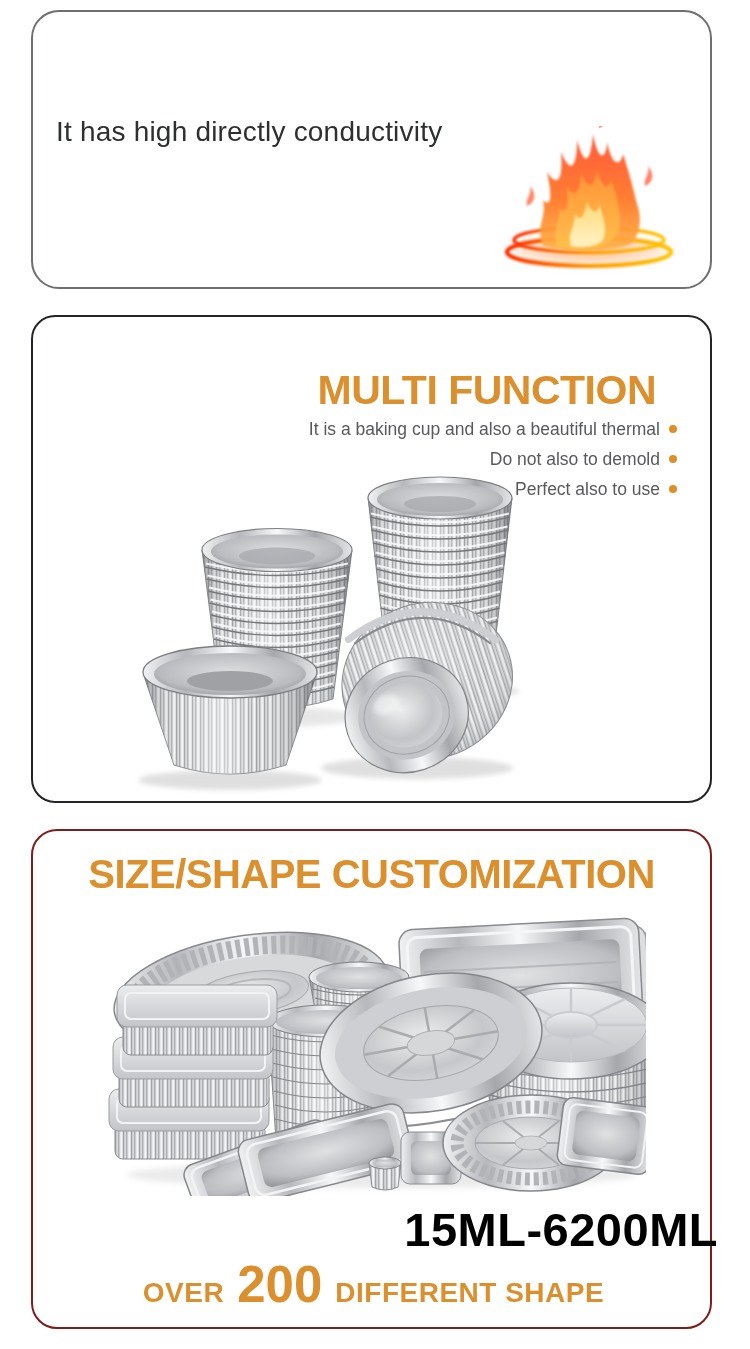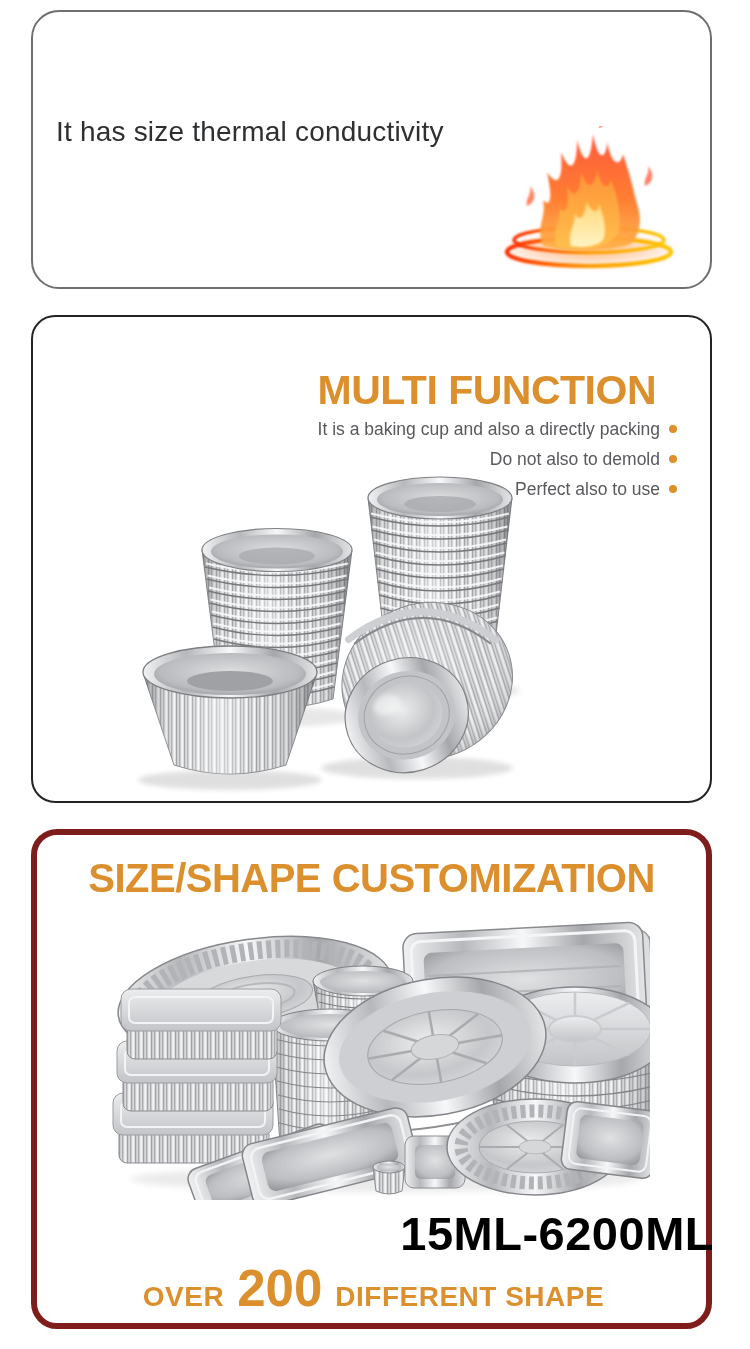--- a/index.html
+++ b/index.html
@@ -1,21 +1,21 @@
 <!DOCTYPE html>
 <html><head>
 <meta charset="utf-8">
 <style>
   html,body{margin:0;padding:0;background:#ffffff;}
   body{width:750px;height:1349px;font-family:"Liberation Sans",sans-serif;-webkit-font-smoothing:antialiased;}
   .page{position:relative;width:750px;height:1349px;background:#fff;overflow:hidden;}
   .card{position:absolute;left:31px;width:681px;background:#fff;box-sizing:border-box;}
   .card-thermal{top:10px;height:279px;border:2px solid #6e6f71;border-radius:28px;}
   .card-multi{top:315px;height:488px;border:2px solid #232426;border-radius:24px;}
-  .card-size{top:829px;height:500px;border:6px solid #7f1d1d;border-radius:26px;}
+  .card-size{top:829px;height:500px;border:2px solid #7f1d1d;border-radius:26px;}
 
   .thermal-text{position:absolute;left:23px;top:101px;font-size:28px;line-height:37px;color:#2e2f31;letter-spacing:.2px;}
   .thermal-text p{margin:0;}
   .fire-svg{position:absolute;left:448px;top:114px;width:218px;height:152px;}
   .multi-title{position:absolute;top:34px;right:38px;margin:16px;font-size:41px;font-weight:bold;letter-spacing:-.5px;color:#DC8F2D;white-space:nowrap;}
   .bullets{position:absolute;top:103px;right:33px;margin:0;padding:0;list-style:none;}
   .bullets li{display:flex;justify-content:flex-end;align-items:center;gap:9px;margin-bottom:12px;height:18px;font-size:17.5px;color:#58595c;white-space:nowrap;}
   .dot{width:8px;height:8px;border-radius:50%;background:#DD9029;flex:0 0 8px;}
   .cups-svg{position:absolute;left:97px;top:150px;width:422px;height:335px;}
 
@@ -26,21 +26,21 @@
   .over-word{font-size:28px;letter-spacing:.5px;}
   .over-num{font-size:51px;}
 </style>
 </head>
 <body>
 
 <div class="page">
 
   <section class="card card-thermal">
     <div class="thermal-text">
-      <p>It has size thermal conductivity</p>
+      <p>It has high directly conductivity</p>
     </div>
     <svg class="fire-svg" viewBox="0 0 218 152">
       <defs>
         <radialGradient id="fglow" cx=".5" cy=".5" r=".5">
           <stop offset="0" stop-color="#ffb25e" stop-opacity=".75"></stop>
           <stop offset=".7" stop-color="#ff8a3c" stop-opacity=".25"></stop>
           <stop offset="1" stop-color="#ff8a3c" stop-opacity="0"></stop>
         </radialGradient>
         <linearGradient id="fring" x1="0" y1="0" x2="1" y2="0">
           <stop offset="0" stop-color="#ff2d00"></stop>
@@ -80,21 +80,21 @@
       <path d="M46,80 C44,72 51,69 49,60 C56,68 54,77 46,80 Z" fill="#ff6a43" opacity=".8" filter="url(#fb1)"></path>
       <path d="M164,60 C162,52 169,49 167,40 C174,48 172,57 164,60 Z" fill="#ff5a38" opacity=".75" filter="url(#fb1)"></path>
       <path d="M118,2 C117,-2 121,-2 120,-6 C124,-1 122,2 118,2 Z" fill="#ff7a4a" opacity=".7"></path>
     </svg>
   </section>
 
   <section class="card card-multi">
     <h2 class="multi-title">MULTI FUNCTION</h2>
     <ul class="bullets">
       <li>
-        <span>It is a baking cup and also a directly packing</span>
+        <span>It is a baking cup and also a beautiful thermal</span>
         <span class="dot"></span>
       </li>
       <li>
         <span>Do not also to demold</span>
         <span class="dot"></span>
       </li>
       <li>
         <span>Perfect also to use</span>
         <span class="dot"></span>
       </li>

